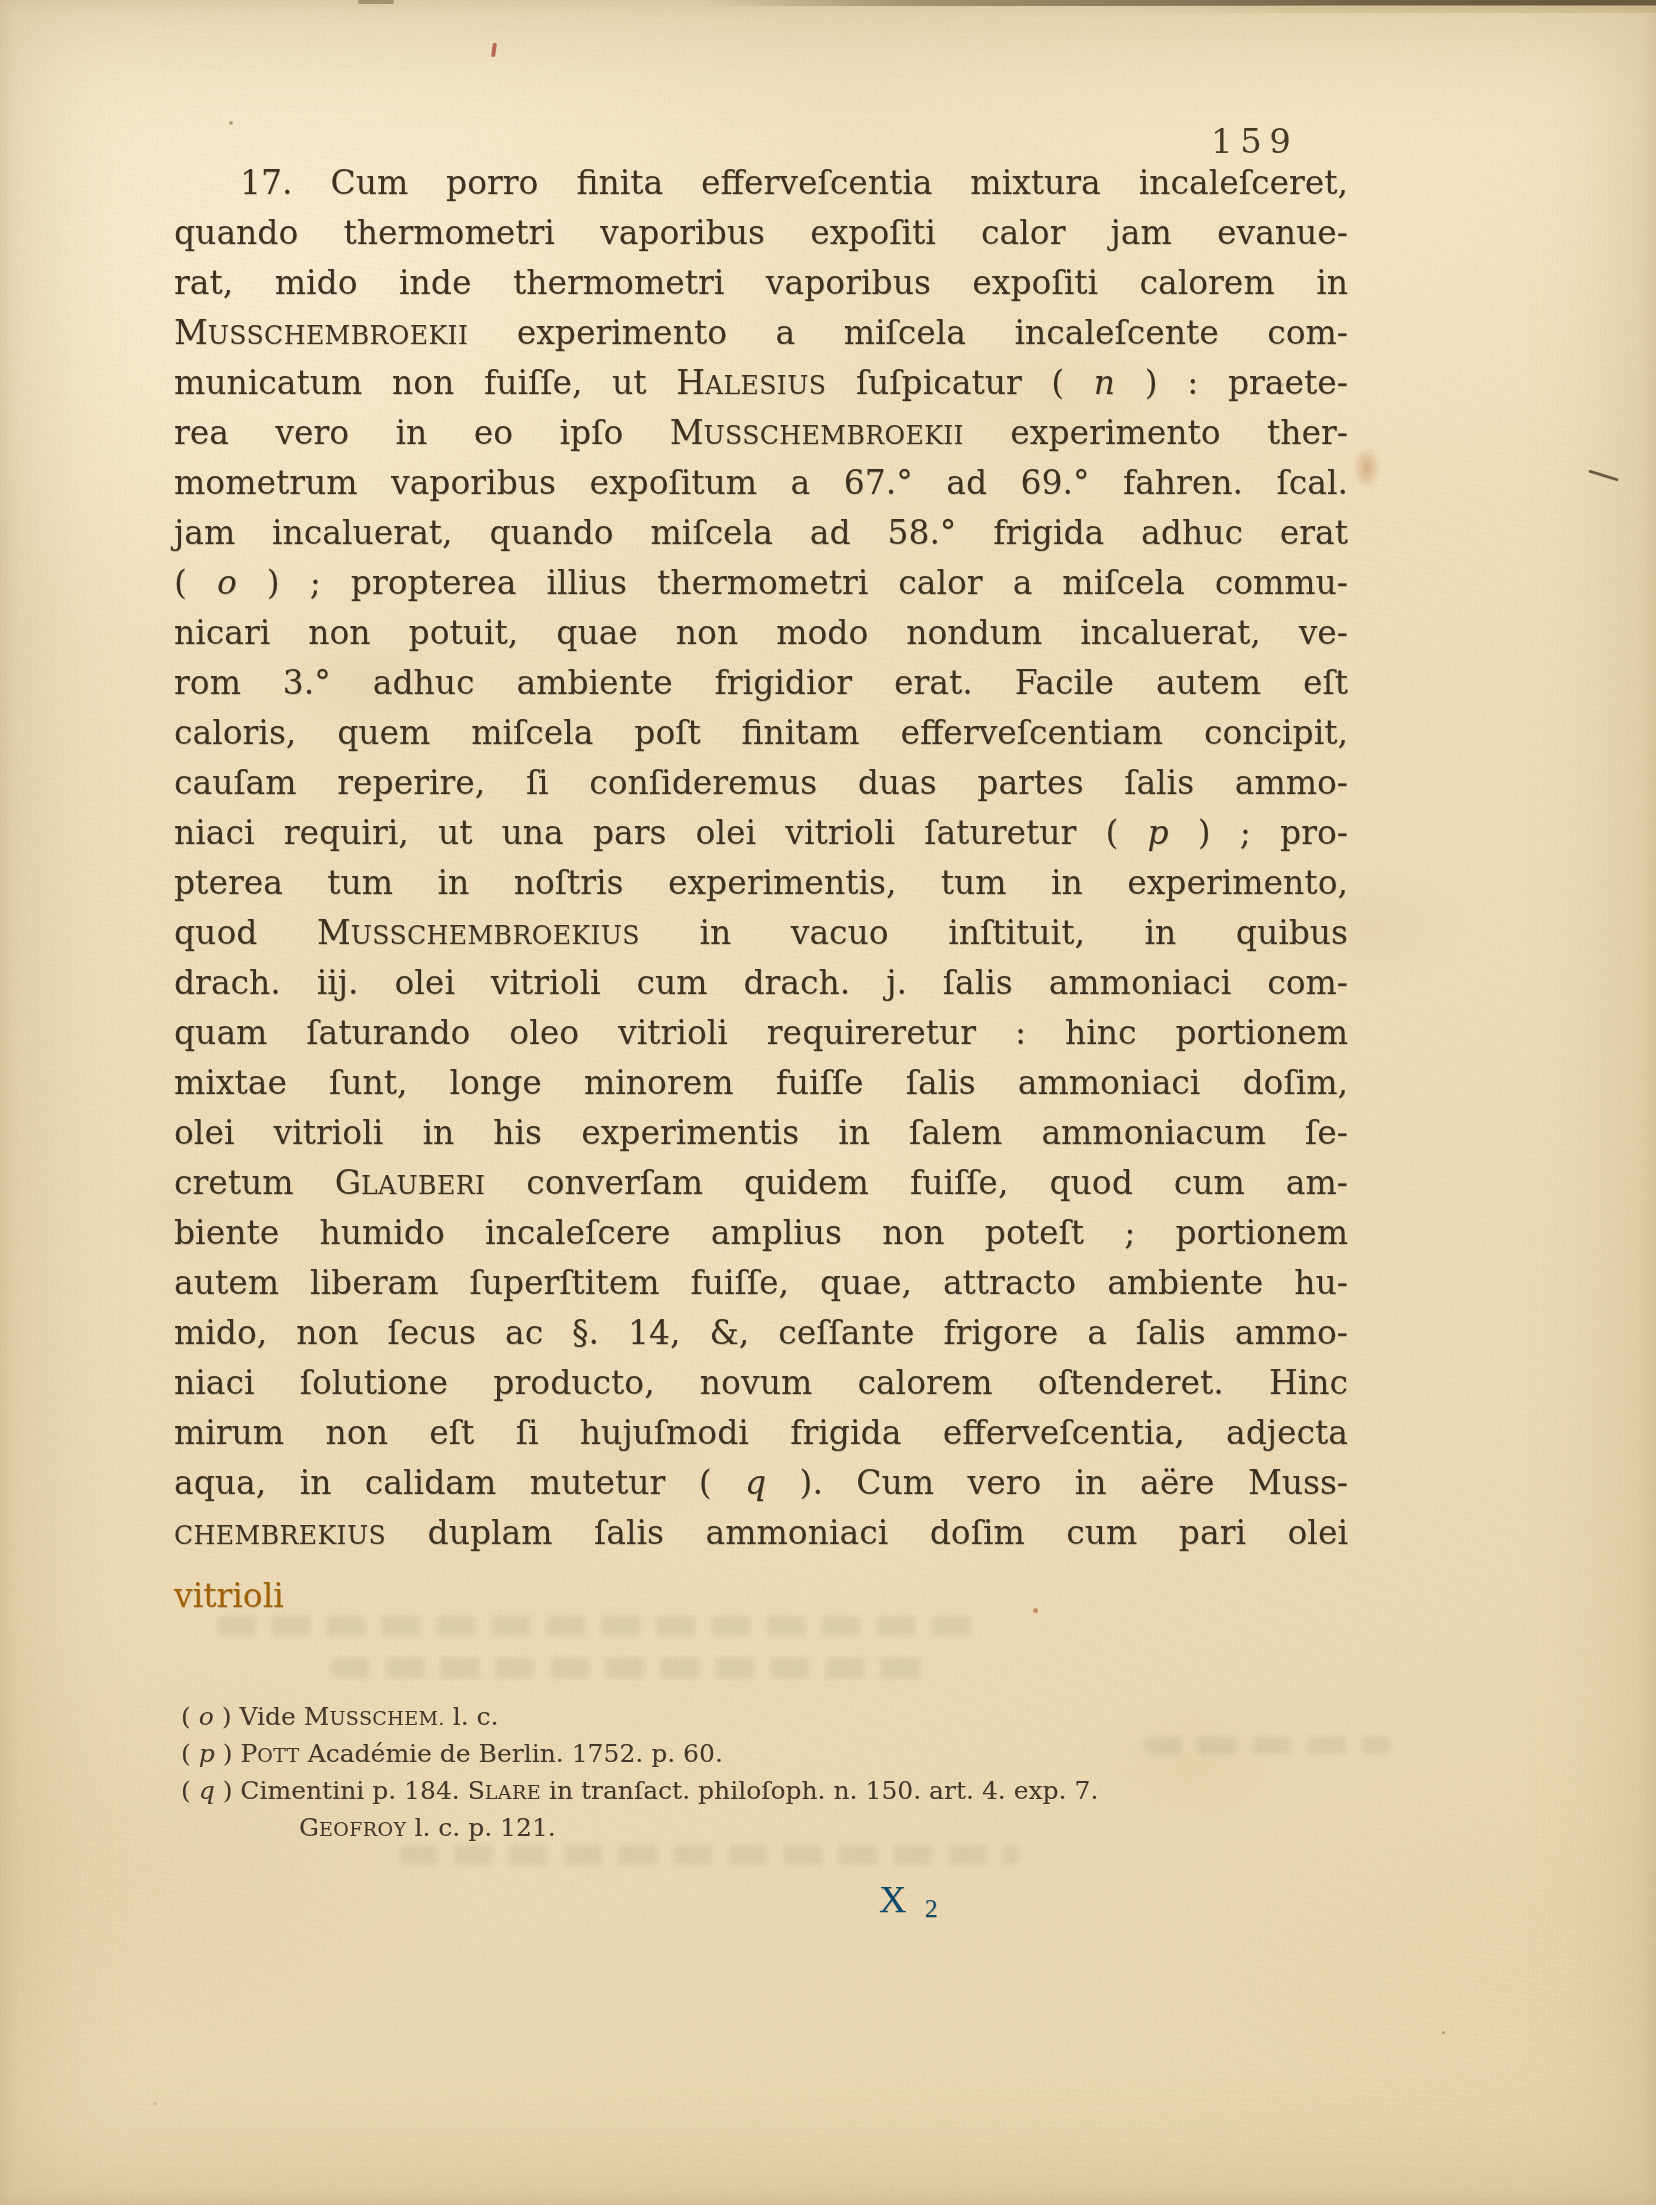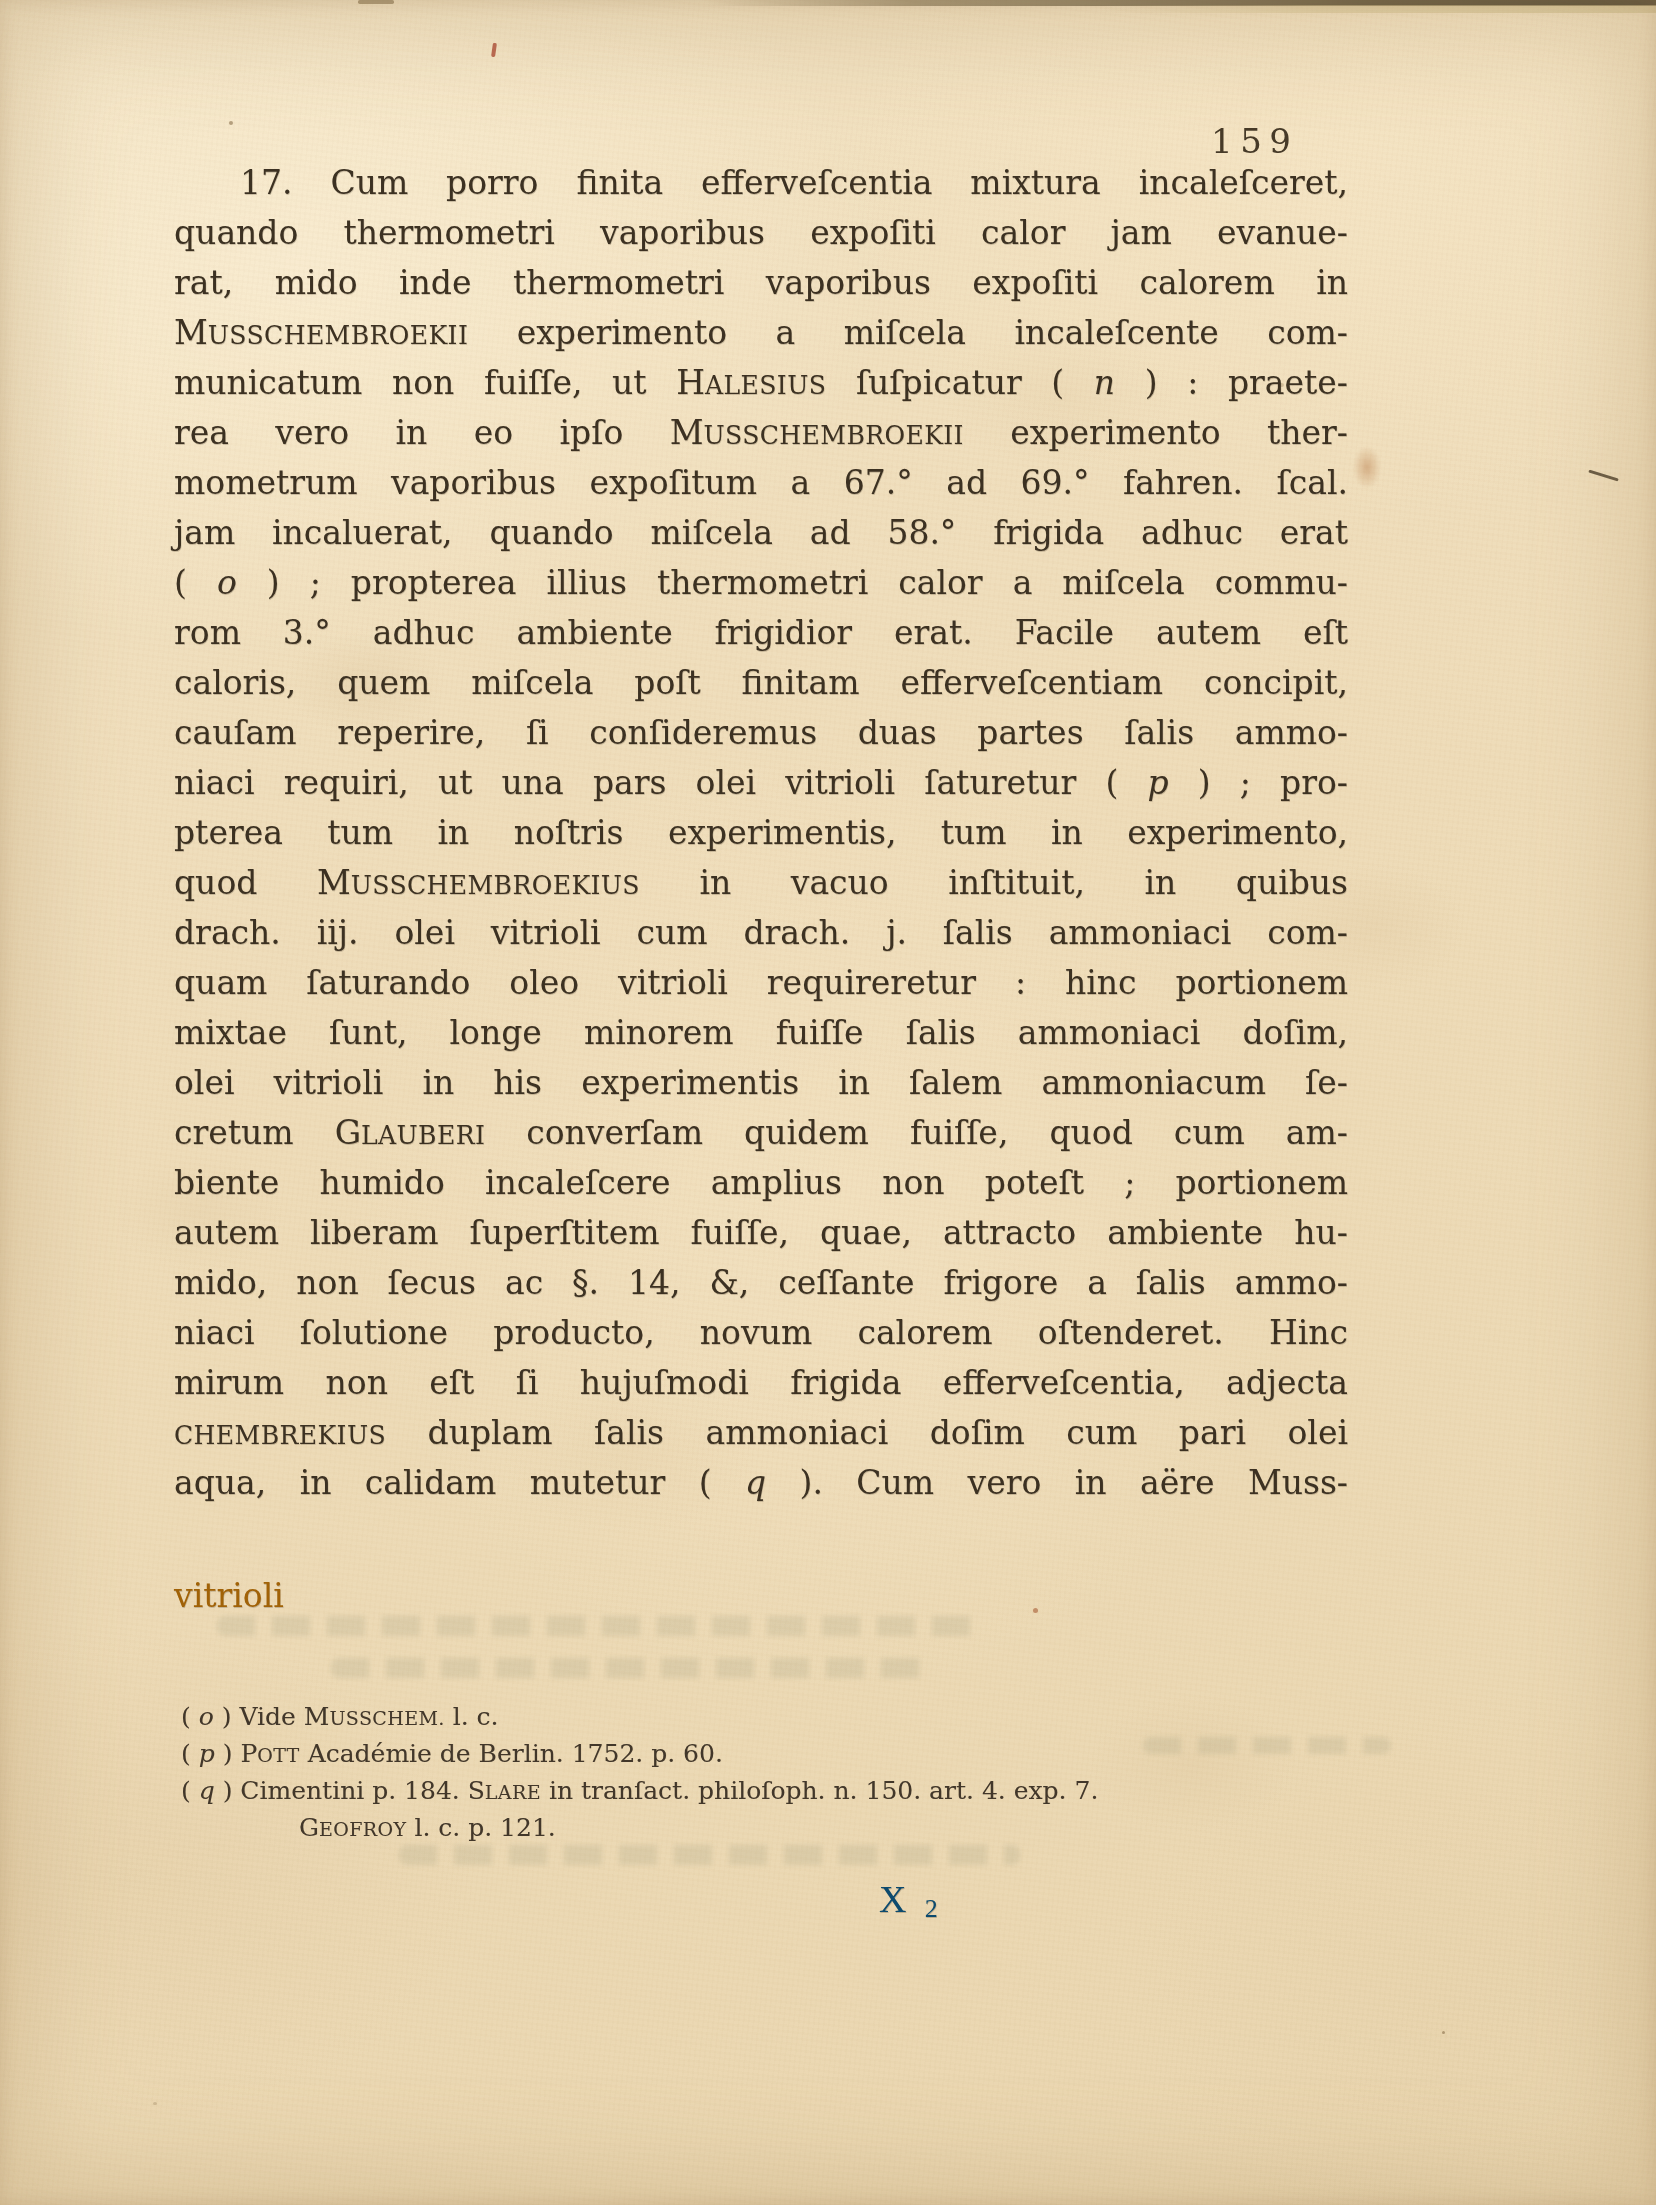--- a/index.html
+++ b/index.html
@@ -139,38 +139,39 @@
 <div class="textblock">
     <div class="tline">17. Cum porro finita efferveſcentia mixtura incaleſceret,</div>
     <div class="tline">quando thermometri vaporibus expoſiti calor jam evanue-</div>
     <div class="tline">rat, mido inde thermometri vaporibus expoſiti calorem in</div>
     <div class="tline"><span class="cap">M</span><span class="smc">USSCHEMBROEKII</span> experimento a miſcela incaleſcente com-</div>
     <div class="tline">municatum non fuiſſe, ut <span class="cap">H</span><span class="smc">ALESIUS</span> ſuſpicatur ( <em>n</em> ) : praete-</div>
     <div class="tline">rea vero in eo ipſo <span class="cap">M</span><span class="smc">USSCHEMBROEKII</span> experimento ther-</div>
     <div class="tline">mometrum vaporibus expoſitum a 67.° ad 69.° fahren. ſcal.</div>
     <div class="tline">jam incaluerat, quando miſcela ad 58.° frigida adhuc erat</div>
     <div class="tline">( <em>o</em> ) ; propterea illius thermometri calor a miſcela commu-</div>
+    <div class="tline">nicari non potuit, quae non modo nondum incaluerat, ve-</div>
     <div class="tline">rom 3.° adhuc ambiente frigidior erat. Facile autem eſt</div>
     <div class="tline">caloris, quem miſcela poſt finitam efferveſcentiam concipit,</div>
     <div class="tline">cauſam reperire, ſi conſideremus duas partes ſalis ammo-</div>
     <div class="tline">niaci requiri, ut una pars olei vitrioli ſaturetur ( <em>p</em> ) ; pro-</div>
     <div class="tline">pterea tum in noſtris experimentis, tum in experimento,</div>
     <div class="tline">quod <span class="cap">M</span><span class="smc">USSCHEMBROEKIUS</span> in vacuo inſtituit, in quibus</div>
     <div class="tline">drach. iij. olei vitrioli cum drach. j. ſalis ammoniaci com-</div>
     <div class="tline">quam ſaturando oleo vitrioli requireretur : hinc portionem</div>
     <div class="tline">mixtae ſunt, longe minorem fuiſſe ſalis ammoniaci doſim,</div>
     <div class="tline">olei vitrioli in his experimentis in ſalem ammoniacum ſe-</div>
     <div class="tline">cretum <span class="cap">G</span><span class="smc">LAUBERI</span> converſam quidem fuiſſe, quod cum am-</div>
     <div class="tline">biente humido incaleſcere amplius non poteſt ; portionem</div>
     <div class="tline">autem liberam ſuperſtitem fuiſſe, quae, attracto ambiente hu-</div>
     <div class="tline">mido, non ſecus ac §. 14, &amp;, ceſſante frigore a ſalis ammo-</div>
     <div class="tline">niaci ſolutione producto, novum calorem oſtenderet. Hinc</div>
     <div class="tline">mirum non eſt ſi hujuſmodi frigida efferveſcentia, adjecta</div>
+    <div class="tline">aqua, in calidam mutetur ( <em>q</em> ). Cum vero in aëre Muss-</div>
     <div class="tline"><span class="smc">CHEMBREKIUS</span> duplam ſalis ammoniaci doſim cum pari olei</div>
-    <div class="tline">aqua, in calidam mutetur ( <em>q</em> ). Cum vero in aëre Muss-</div>
   </div>
 
 <div class="catchword">vitrioli</div>
 
 <div class="footnotes">
     <div class="fline">( <em>o</em> ) Vide <span class="cap">M</span><span class="smc">USSCHEM.</span> l. c.</div>
     <div class="fline">( <em>p</em> ) <span class="cap">P</span><span class="smc">OTT</span> Académie de Berlin. 1752. p. 60.</div>
     <div class="fline">( <em>q</em> ) Cimentini p. 184. <span class="cap">S</span><span class="smc">LARE</span> in tranſact. philoſoph. n. 150. art. 4. exp. 7.</div>
     <div class="fline indent2"><span class="cap">G</span><span class="smc">EOFROY</span> l. c. p. 121.</div>
   </div>

